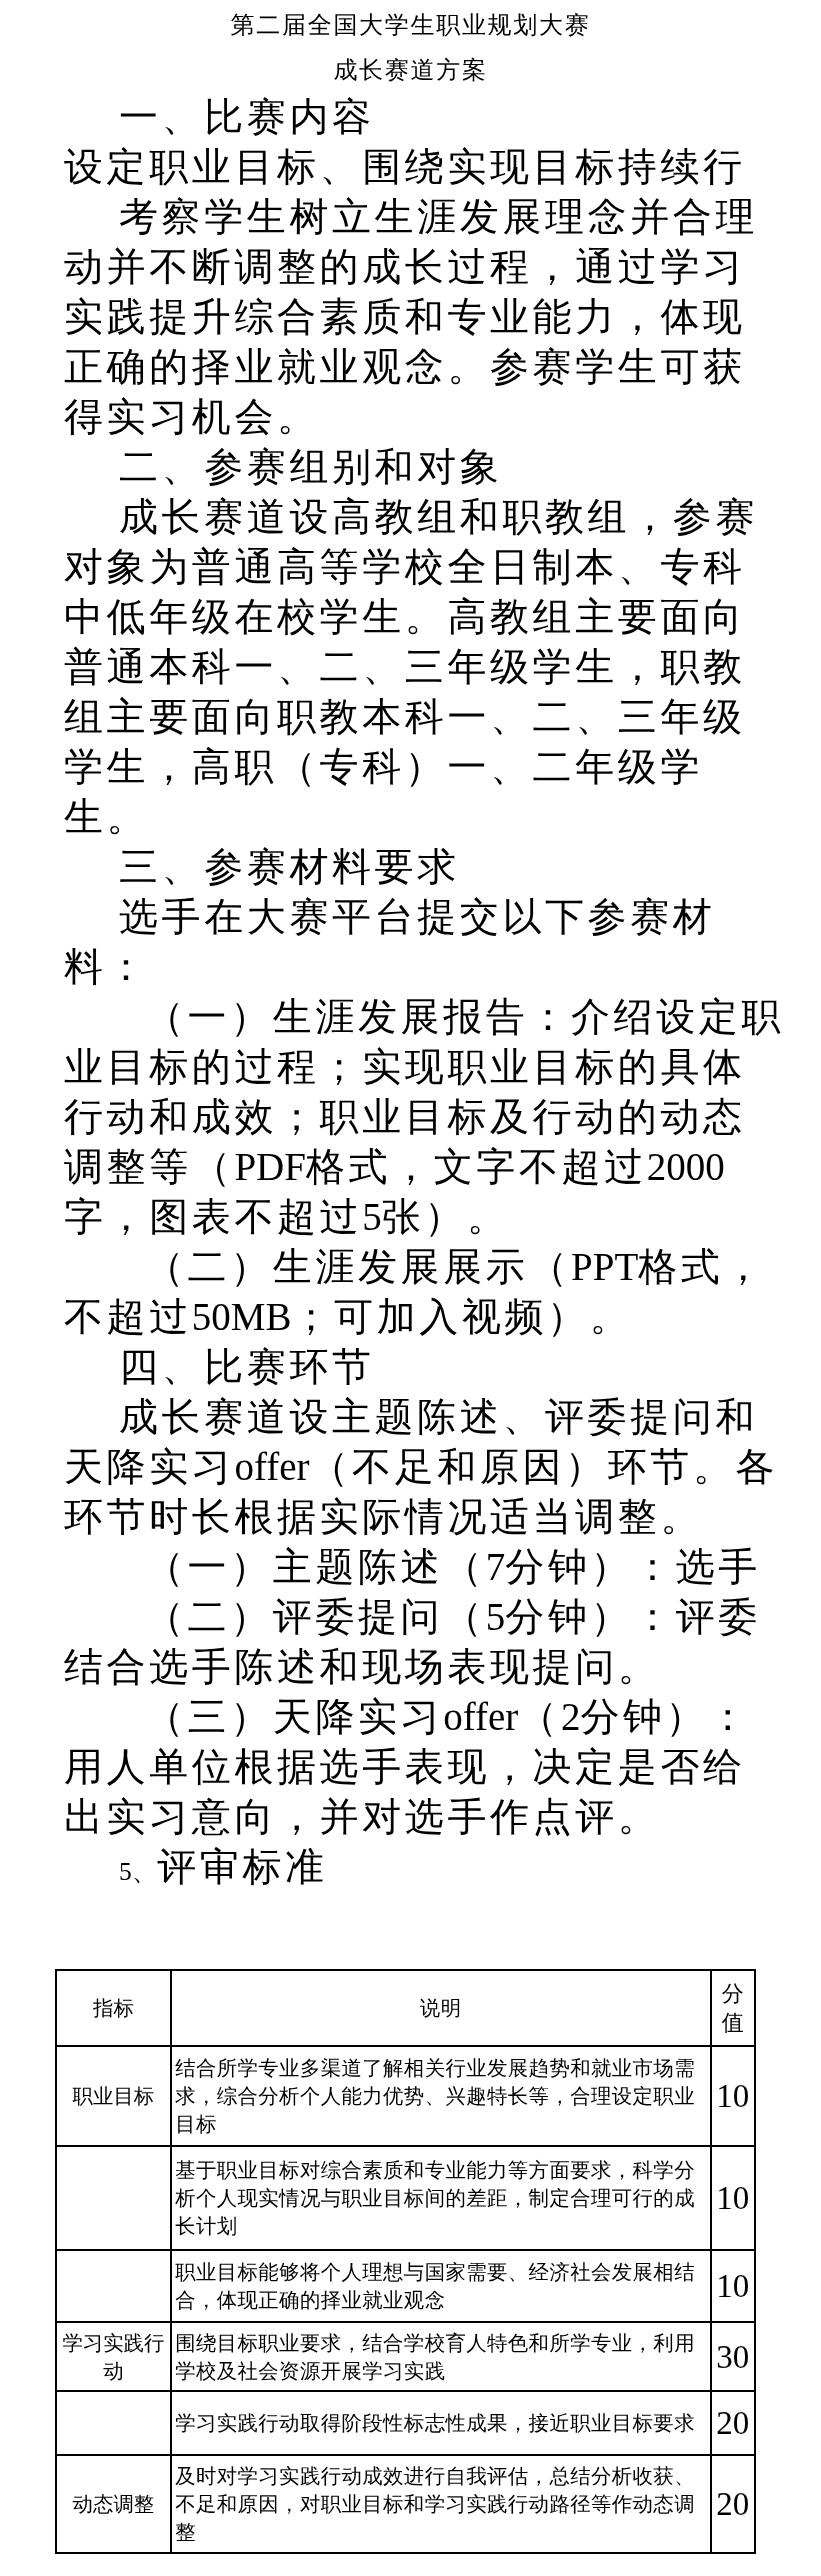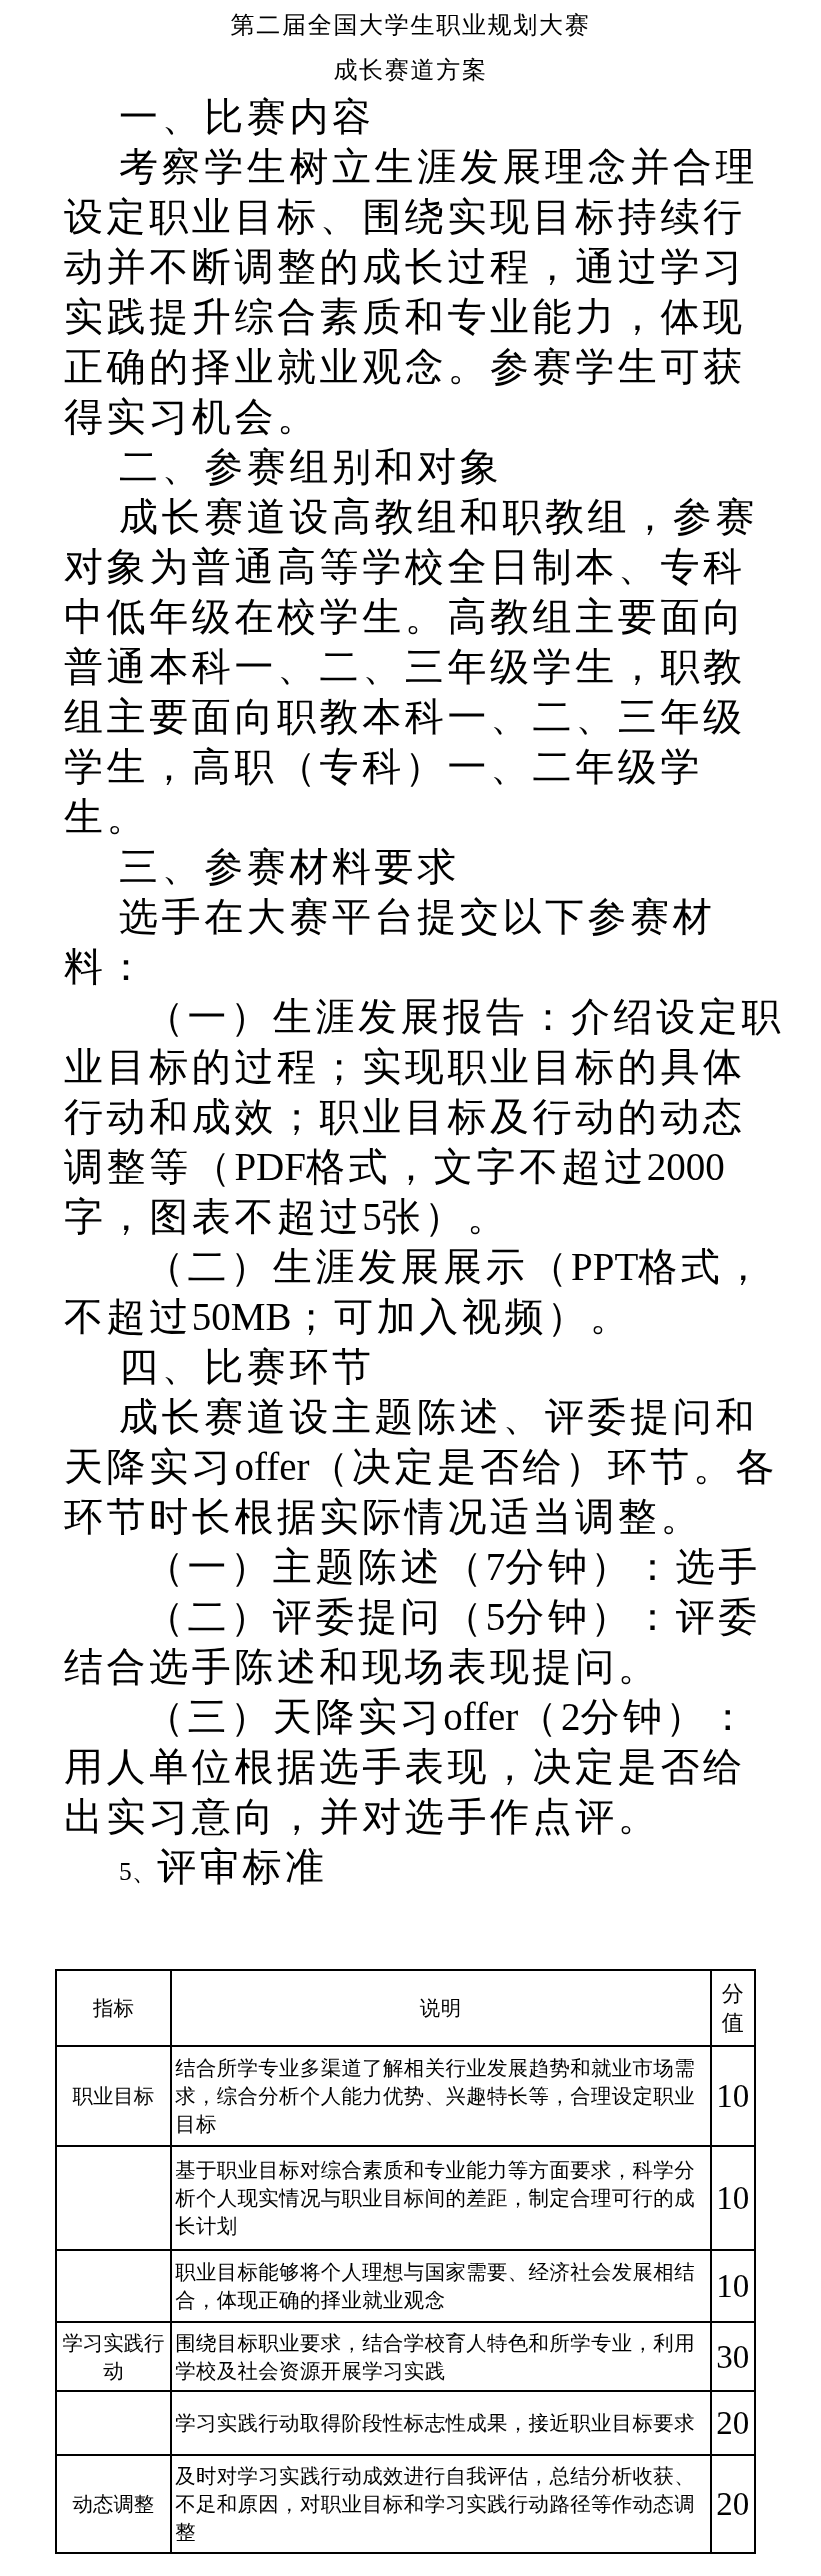--- a/index.html
+++ b/index.html
@@ -40,22 +40,22 @@
 </style>
 </head>
 <body>
 
 <div class="title" style="top:3.4px;">第二届全国大学生职业规划大赛</div>
 <div class="title" style="top:48px;">成长赛道方案</div>
 
 <div class="doc">
 
   <div class="line ind1">一、比赛内容</div>
+  <div class="line">设定职业目标、围绕实现目标持续行</div>
   <div class="line ind1">考察学生树立生涯发展理念并合理</div>
-  <div class="line">设定职业目标、围绕实现目标持续行</div>
   <div class="line">动并不断调整的成长过程，通过学习</div>
   <div class="line">实践提升综合素质和专业能力，体现</div>
   <div class="line">正确的择业就业观念。参赛学生可获</div>
   <div class="line">得实习机会。</div>
 
   <div class="line ind1">二、参赛组别和对象</div>
   <div class="line ind1">成长赛道设高教组和职教组，参赛</div>
   <div class="line">对象为普通高等学校全日制本、专科</div>
   <div class="line">中低年级在校学生。高教组主要面向</div>
   <div class="line">普通本科一、二、三年级学生，职教</div>
@@ -69,21 +69,21 @@
   <div class="line ind2">（一）生涯发展报告：介绍设定职</div>
   <div class="line">业目标的过程；实现职业目标的具体</div>
   <div class="line">行动和成效；职业目标及行动的动态</div>
   <div class="line"><span>调整等（</span><span class="latin">PDF</span><span>格式，文字不超过</span><span class="latin">2000</span></div>
   <div class="line"><span>字，图表不超过</span><span class="latin">5</span><span>张）。</span></div>
   <div class="line ind2"><span>（二）生涯发展展示（</span><span class="latin">PPT</span><span>格式，</span></div>
   <div class="line"><span>不超过</span><span class="latin">50MB</span><span>；可加入视频）。</span></div>
 
   <div class="line ind1">四、比赛环节</div>
   <div class="line ind1">成长赛道设主题陈述、评委提问和</div>
-  <div class="line"><span>天降实习</span><span class="latin">offer</span><span>（决定是否给）环节。各</span></div>
+  <div class="line"><span>天降实习</span><span class="latin">offer</span><span>（不足和原因）环节。各</span></div>
   <div class="line">环节时长根据实际情况适当调整。</div>
   <div class="line ind2"><span>（一）主题陈述（</span><span class="latin">7</span><span>分钟）：选手</span></div>
   <div class="line ind2"><span>（二）评委提问（</span><span class="latin">5</span><span>分钟）：评委</span></div>
   <div class="line">结合选手陈述和现场表现提问。</div>
   <div class="line ind2"><span>（三）天降实习</span><span class="latin">offer</span><span>（</span><span class="latin">2</span><span>分钟）：</span></div>
   <div class="line">用人单位根据选手表现，决定是否给</div>
   <div class="line">出实习意向，并对选手作点评。</div>
 
   <div class="line ind1"><span class="h5num">5、</span><span>评审标准</span></div>
 </div>

